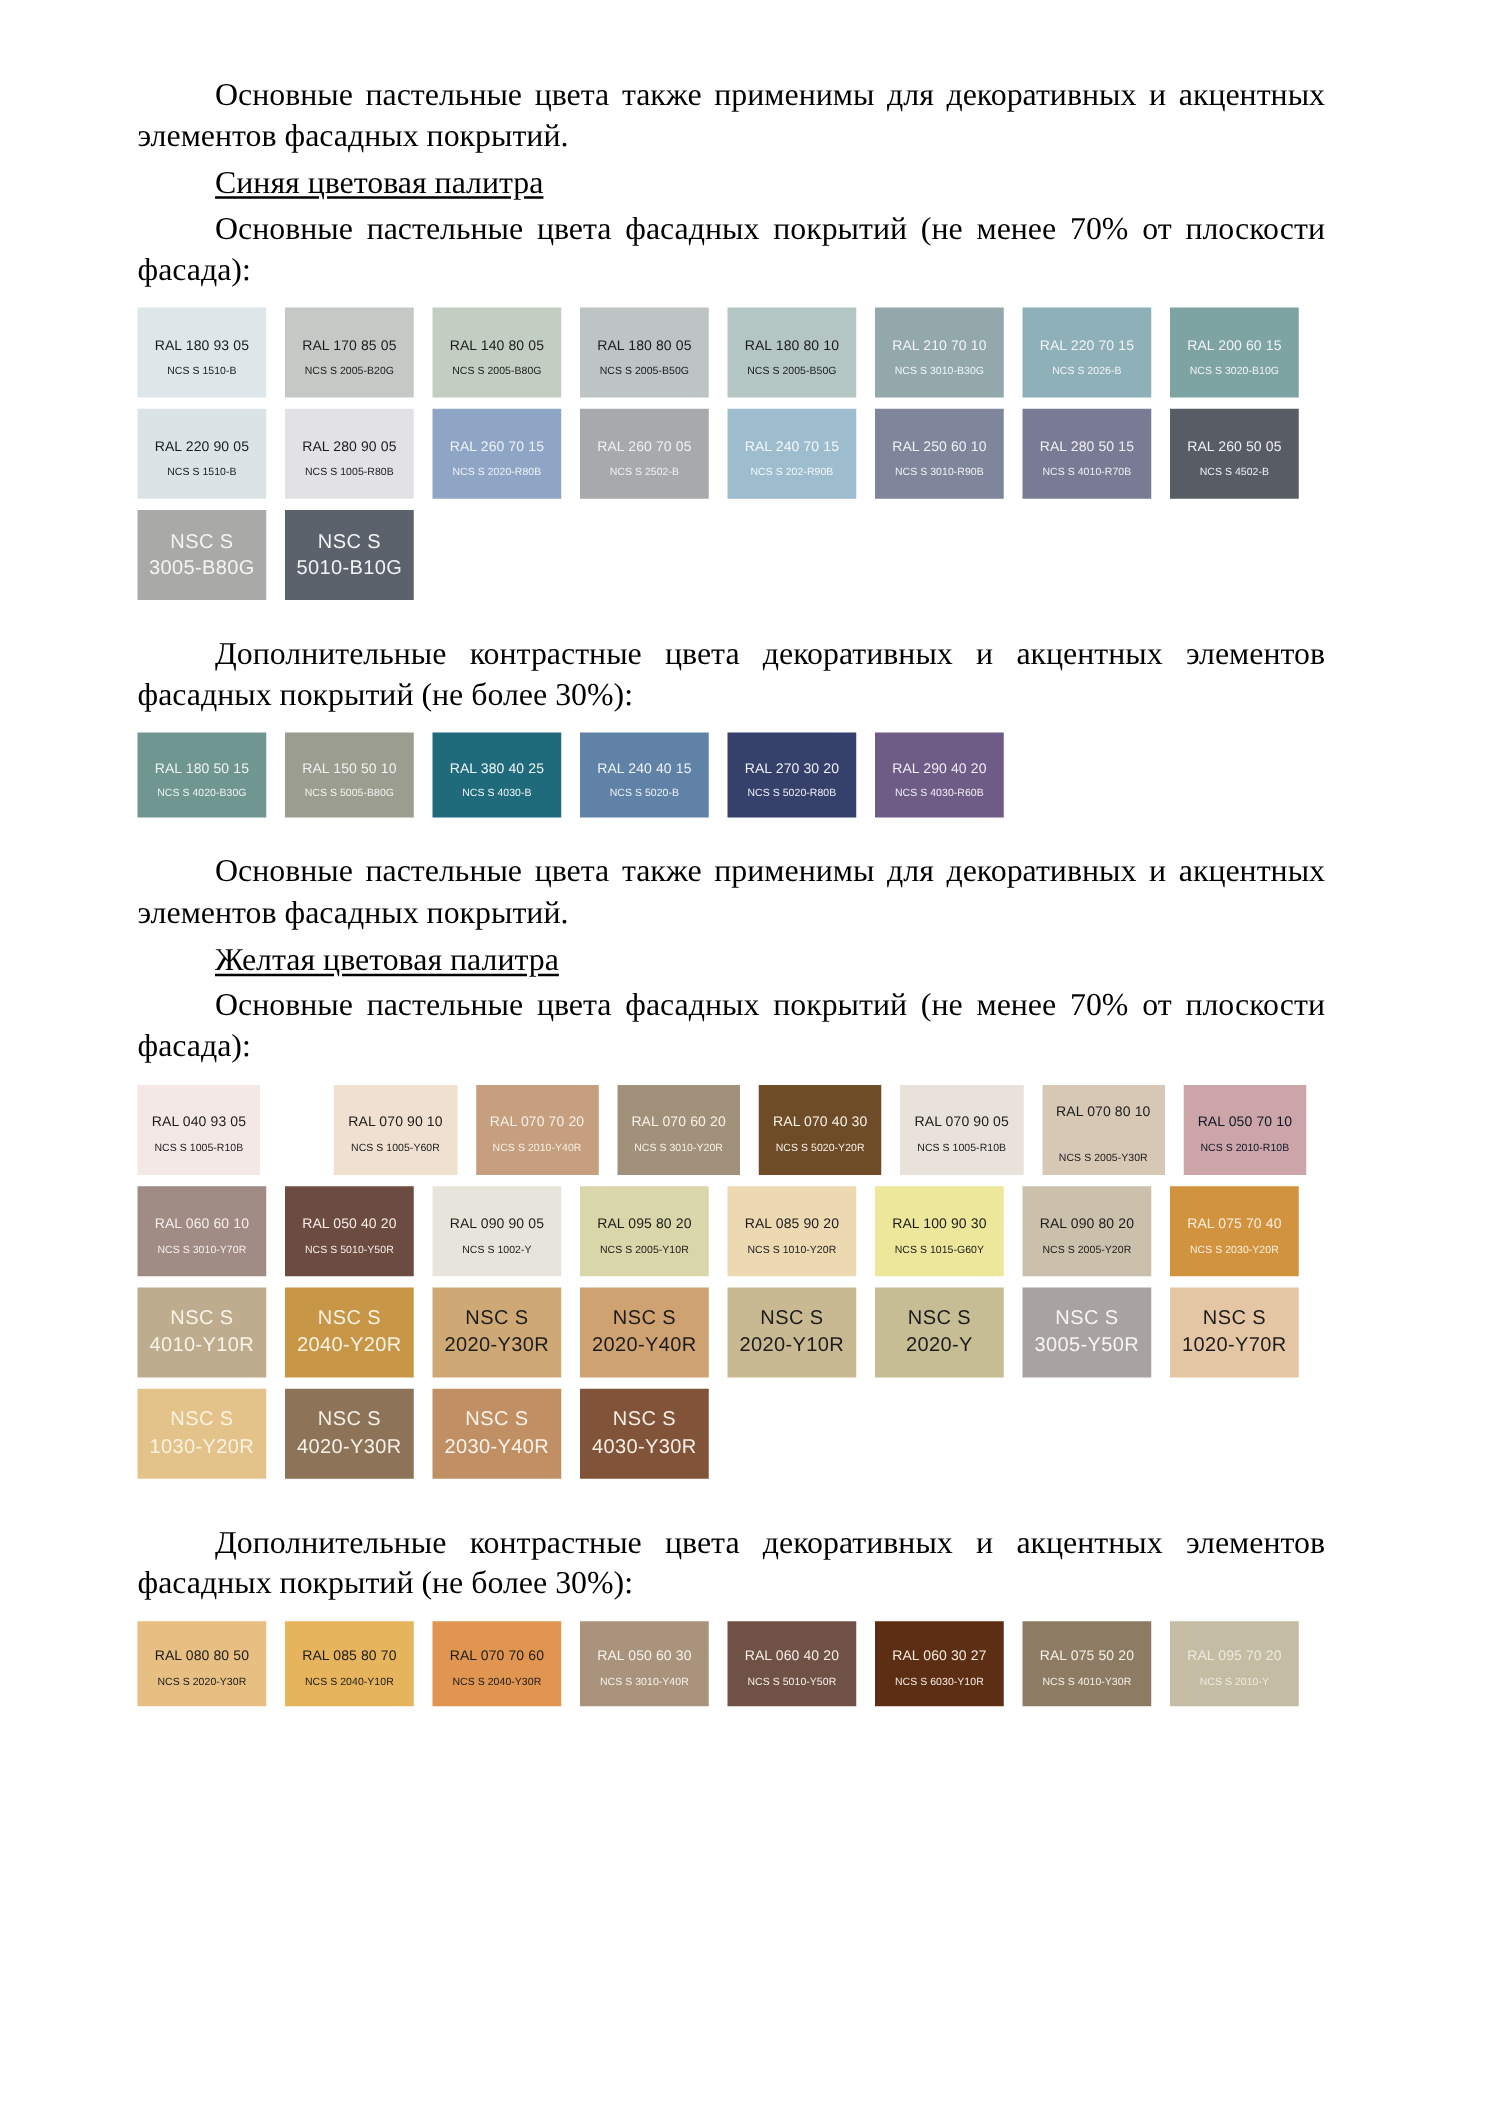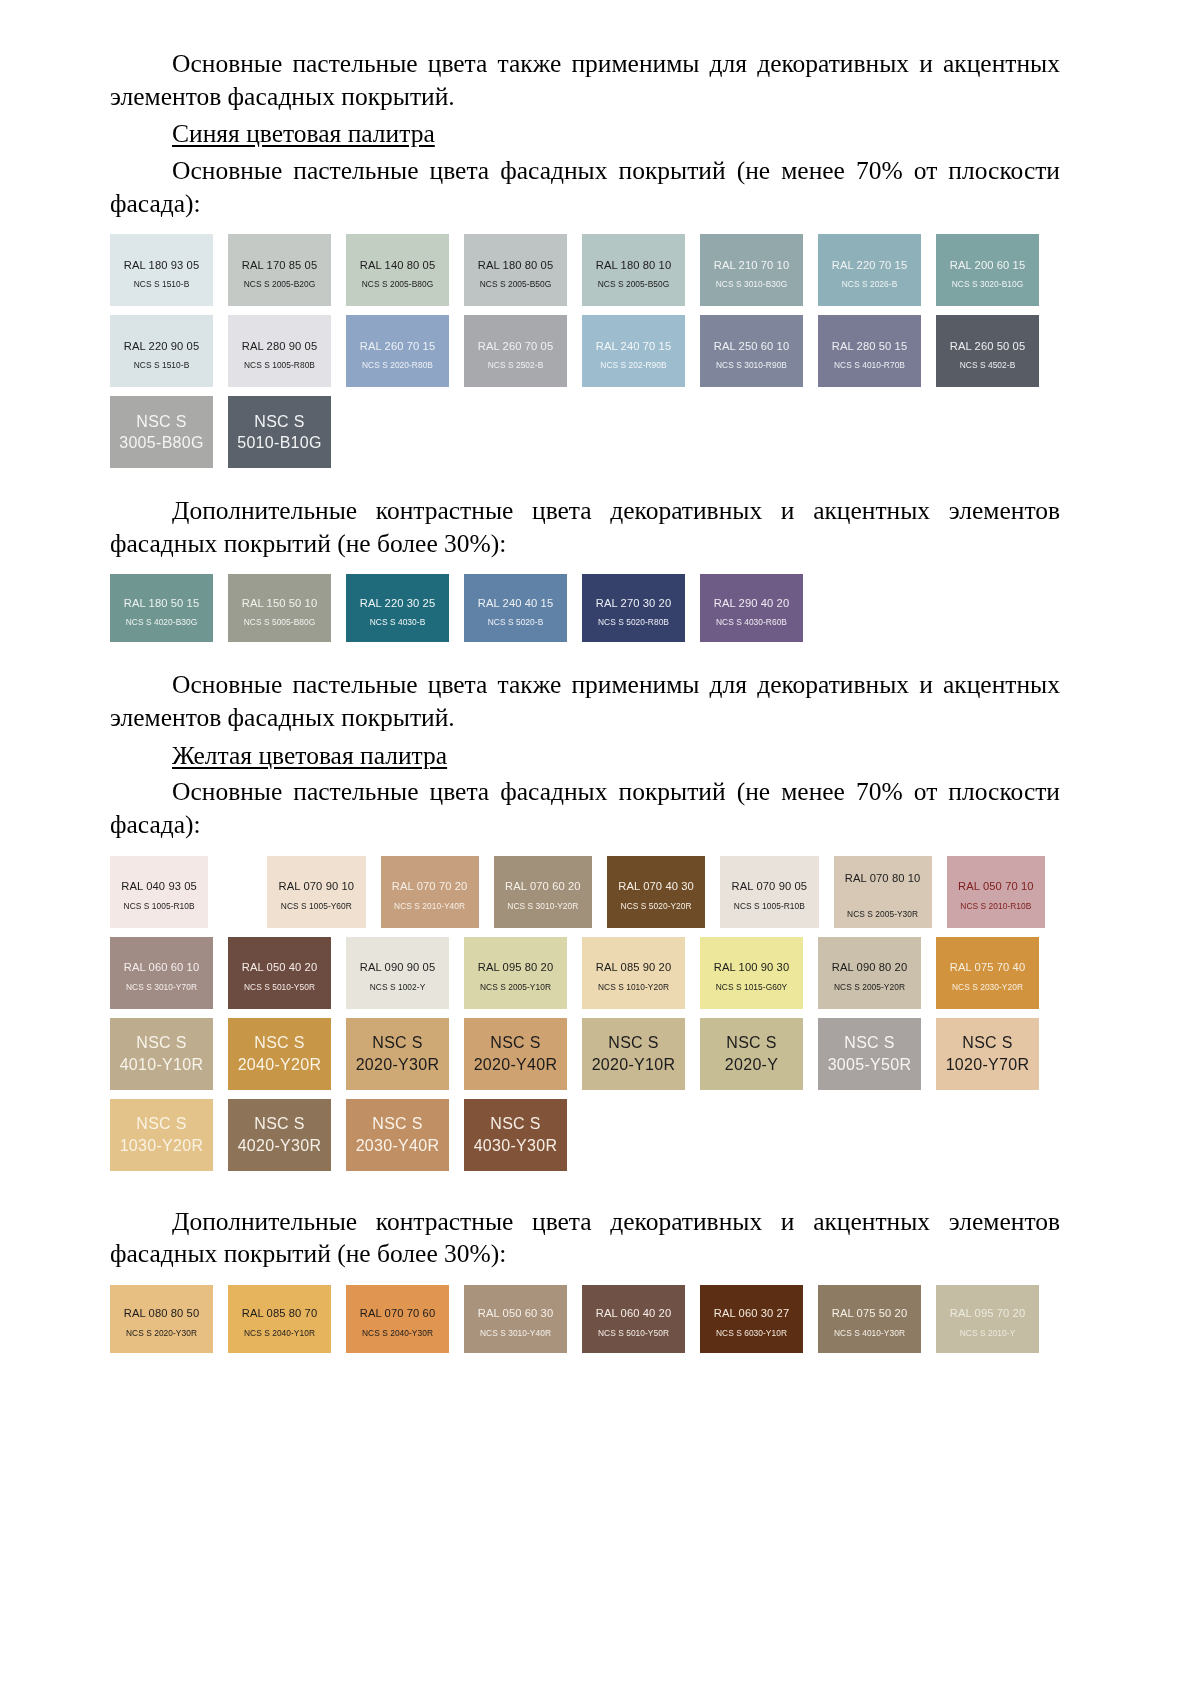--- a/index.html
+++ b/index.html
@@ -13,21 +13,21 @@
     height: 1697px;
     font-family: "Liberation Serif", "DejaVu Serif", serif;
     color: #000000;
     overflow: hidden;
   }
   .page {
     position: relative;
     width: 1200px;
     height: 1284px;
     box-sizing: border-box;
-    padding: 48px 140px 40px 110px;
+    padding: 60px 140px 40px 110px;
   }
   p.para {
     margin: 0 0 1px 0;
     font-size: 25.5px;
     line-height: 1.28;
     text-align: justify;
     text-indent: 62px;
     hyphens: none;
   }
   .subhead {
@@ -195,21 +195,21 @@
     <div class="swatch-row" id="blue-contrast-row-0">
         <div class="swatch" style="background: rgb(111, 150, 144); color: rgb(238, 243, 242);">
           <div class="ral">RAL 180 50 15</div>
           <div class="ncs">NCS S 4020-B30G</div>
         </div>
         <div class="swatch" style="background: rgb(154, 157, 144); color: rgb(242, 243, 239);">
           <div class="ral">RAL 150 50 10</div>
           <div class="ncs">NCS S 5005-B80G</div>
         </div>
         <div class="swatch" style="background: rgb(31, 107, 124); color: rgb(240, 245, 246);">
-          <div class="ral">RAL 220 30 25</div>
+          <div class="ral">RAL 380 40 25</div>
           <div class="ncs">NCS S 4030-B</div>
         </div>
         <div class="swatch" style="background: rgb(96, 130, 166); color: rgb(238, 242, 246);">
           <div class="ral">RAL 240 40 15</div>
           <div class="ncs">NCS S 5020-B</div>
         </div>
         <div class="swatch" style="background: rgb(53, 64, 107); color: rgb(236, 238, 244);">
           <div class="ral">RAL 270 30 20</div>
           <div class="ncs">NCS S 5020-R80B</div>
         </div>
@@ -253,21 +253,21 @@
           <div class="ncs">NCS S 5020-Y20R</div>
         </div>
         <div class="swatch" style="background: rgb(232, 226, 218); color: rgb(28, 28, 28);">
           <div class="ral">RAL 070 90 05</div>
           <div class="ncs">NCS S 1005-R10B</div>
         </div>
         <div class="swatch" style="background: rgb(214, 200, 181); color: rgb(28, 28, 28); gap: 16px;">
           <div class="ral">RAL 070 80 10</div>
           <div class="ncs">NCS S 2005-Y30R</div>
         </div>
-        <div class="swatch" style="background: rgb(203, 165, 168); color: #7f1d1d;">
+        <div class="swatch" style="background: rgb(203, 165, 168); color: #0f172a;">
           <div class="ral">RAL 050 70 10</div>
           <div class="ncs">NCS S 2010-R10B</div>
         </div>
       </div>
     <div class="swatch-row" id="yellow-main-row-1">
         <div class="swatch" style="background: rgb(160, 139, 133); color: rgb(245, 239, 237);">
           <div class="ral">RAL 060 60 10</div>
           <div class="ncs">NCS S 3010-Y70R</div>
         </div>
         <div class="swatch" style="background: rgb(108, 75, 64); color: rgb(245, 236, 232);">

